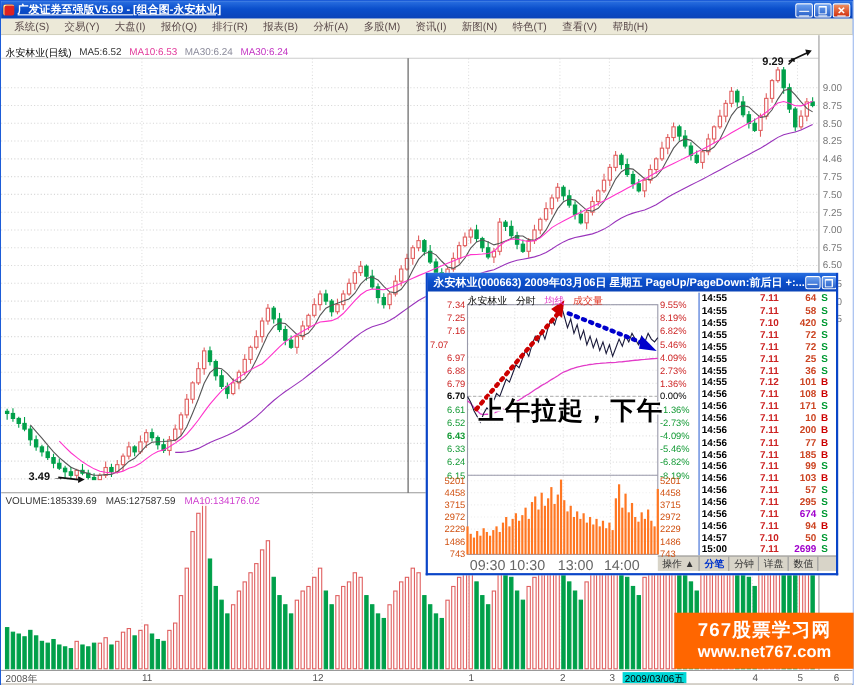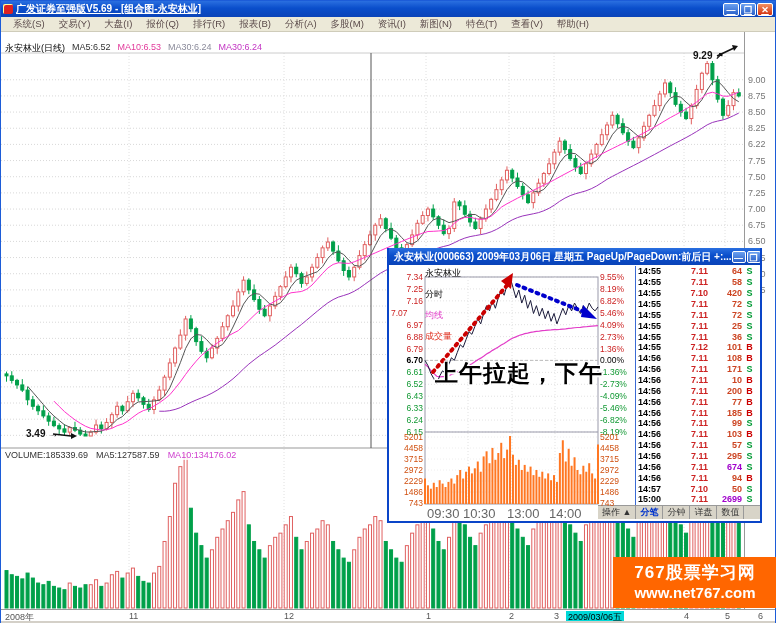--- a/index.html
+++ b/index.html
@@ -36,21 +36,21 @@
 
   
   #inset { position:absolute; left:386px; top:247px; width:375px; height:275px;
     border:2px solid #0a45c8; border-top:none; background:#fff; z-index:5; }
   #inset-titlebar { position:absolute; left:0; top:0; width:371px; height:17px;
     background:linear-gradient(#2a6fe0,#0a4ecb 45%,#0a43b8); color:#fff; display:flex; align-items:center;
     font-size:10px; font-weight:bold; padding:0 2px; white-space:nowrap; overflow:hidden; }
   #inset-icon { width:9px; height:9px; background:#e33; border-radius:2px; margin-right:3px; box-shadow:inset 1px 1px 0 #ffd; }
   #inset-btns { margin-left:auto; display:flex; gap:1px; }
   #inset-btns .wbtn { width:14px; height:12px; }
-  #inset-legend { position:absolute; left:36px; top:18px; font-size:9px; display:flex; gap:8px; white-space:nowrap;flex-direction:column; }
+  #inset-legend { position:absolute; left:36px; top:18px; font-size:9px; display:flex; gap:8px; white-space:nowrap; }
   .iscale { position:absolute; font-size:8.5px; }
   #inset-svg { position:absolute; left:0; top:0; }
   #inset-timerow { position:absolute; left:0; top:257px; width:209px; height:14px; font-size:13px; color:#666; }
   #inset-tabs { position:absolute; left:209px; top:257px; width:162px; height:14px; background:#d8d4c8;
     border-top:1px solid #999; display:flex; font-size:9px; align-items:center; }
   #inset-tabs .tab { padding:0 4px; border-right:1px solid #999; color:#333; white-space:nowrap; }
   #inset-tabs .tab.sel { color:#0033cc; font-weight:bold; }
   #ticklist { position:absolute; left:246px; top:18px; width:125px; height:239px;
     border-left:1px solid #3b6bd5; overflow:hidden; }
   .trow { display:flex; height:10.86px; align-items:center; font-size:9px; font-weight:bold; }
@@ -573,21 +573,21 @@
       <span style="color:#e2399a">MA10:6.53</span>
       <span style="color:#8a8a9a">MA30:6.24</span>
       <span style="color:#c335c3">MA30:6.24</span>
     </div>
 
     <div id="price-axis">
         <div class="ptick" style="top: 42.75px;">9.00</div>
         <div class="ptick" style="top: 58.9138px;">8.75</div>
         <div class="ptick" style="top: 75.0776px;">8.50</div>
         <div class="ptick" style="top: 91.2414px;">8.25</div>
-        <div class="ptick" style="top: 107.405px;">6.22</div>
+        <div class="ptick" style="top: 107.405px;">4.46</div>
         <div class="ptick" style="top: 123.569px;">7.75</div>
         <div class="ptick" style="top: 139.733px;">7.50</div>
         <div class="ptick" style="top: 155.897px;">7.25</div>
         <div class="ptick" style="top: 172.06px;">7.00</div>
         <div class="ptick" style="top: 188.224px;">6.75</div>
         <div class="ptick" style="top: 204.388px;">6.50</div>
         <div class="ptick" style="top: 220.552px;">6.25</div>
         <div class="ptick" style="top: 236.716px;">6.00</div>
         <div class="ptick" style="top: 252.879px;">5.75</div>
       </div>
@@ -897,21 +897,21 @@
       <div class="iscale" style="left: 2px; top: 83.6154px; width: 32px; text-align: right; color: rgb(204, 34, 34);">6.88</div>
       <div class="iscale" style="left: 211px; top: 83.6154px; color: rgb(204, 34, 34);">2.73%</div>
       <div class="iscale" style="left: 2px; top: 95.5385px; width: 32px; text-align: right; color: rgb(204, 34, 34);">6.79</div>
       <div class="iscale" style="left: 211px; top: 95.5385px; color: rgb(204, 34, 34);">1.36%</div>
       <div class="iscale" style="left: 2px; top: 107.462px; width: 32px; text-align: right; color: rgb(0, 0, 0); font-weight: bold;">6.70</div>
       <div class="iscale" style="left: 211px; top: 107.462px; color: rgb(0, 0, 0);">0.00%</div>
       <div class="iscale" style="left: 2px; top: 119.385px; width: 32px; text-align: right; color: rgb(17, 153, 51);">6.61</div>
       <div class="iscale" style="left: 211px; top: 119.385px; color: rgb(17, 153, 51);">-1.36%</div>
       <div class="iscale" style="left: 2px; top: 131.308px; width: 32px; text-align: right; color: rgb(17, 153, 51);">6.52</div>
       <div class="iscale" style="left: 211px; top: 131.308px; color: rgb(17, 153, 51);">-2.73%</div>
-      <div class="iscale" style="left: 2px; top: 143.231px; width: 32px; text-align: right; color: rgb(17, 153, 51);">6.43</div>
+      <div class="iscale" style="left: 2px; top: 143.231px; width: 32px; text-align: right; color: rgb(17, 153, 51); font-weight: bold;">6.43</div>
       <div class="iscale" style="left: 211px; top: 143.231px; color: rgb(17, 153, 51);">-4.09%</div>
       <div class="iscale" style="left: 2px; top: 155.154px; width: 32px; text-align: right; color: rgb(17, 153, 51);">6.33</div>
       <div class="iscale" style="left: 211px; top: 155.154px; color: rgb(17, 153, 51);">-5.46%</div>
       <div class="iscale" style="left: 2px; top: 167.077px; width: 32px; text-align: right; color: rgb(17, 153, 51);">6.24</div>
       <div class="iscale" style="left: 211px; top: 167.077px; color: rgb(17, 153, 51);">-6.82%</div>
       <div class="iscale" style="left: 2px; top: 179px; width: 32px; text-align: right; color: rgb(17, 153, 51);">6.15</div>
       <div class="iscale" style="left: 211px; top: 179px; color: rgb(17, 153, 51);">-8.19%</div>
       <div class="iscale" style="left: 6px; top: 184px; width: 28px; text-align: right; color: rgb(208, 80, 16);">5201</div>
       <div class="iscale" style="left: 211px; top: 184px; color: rgb(208, 80, 16);">5201</div>
       <div class="iscale" style="left: 6px; top: 195px; width: 28px; text-align: right; color: rgb(208, 80, 16);">4458</div>

